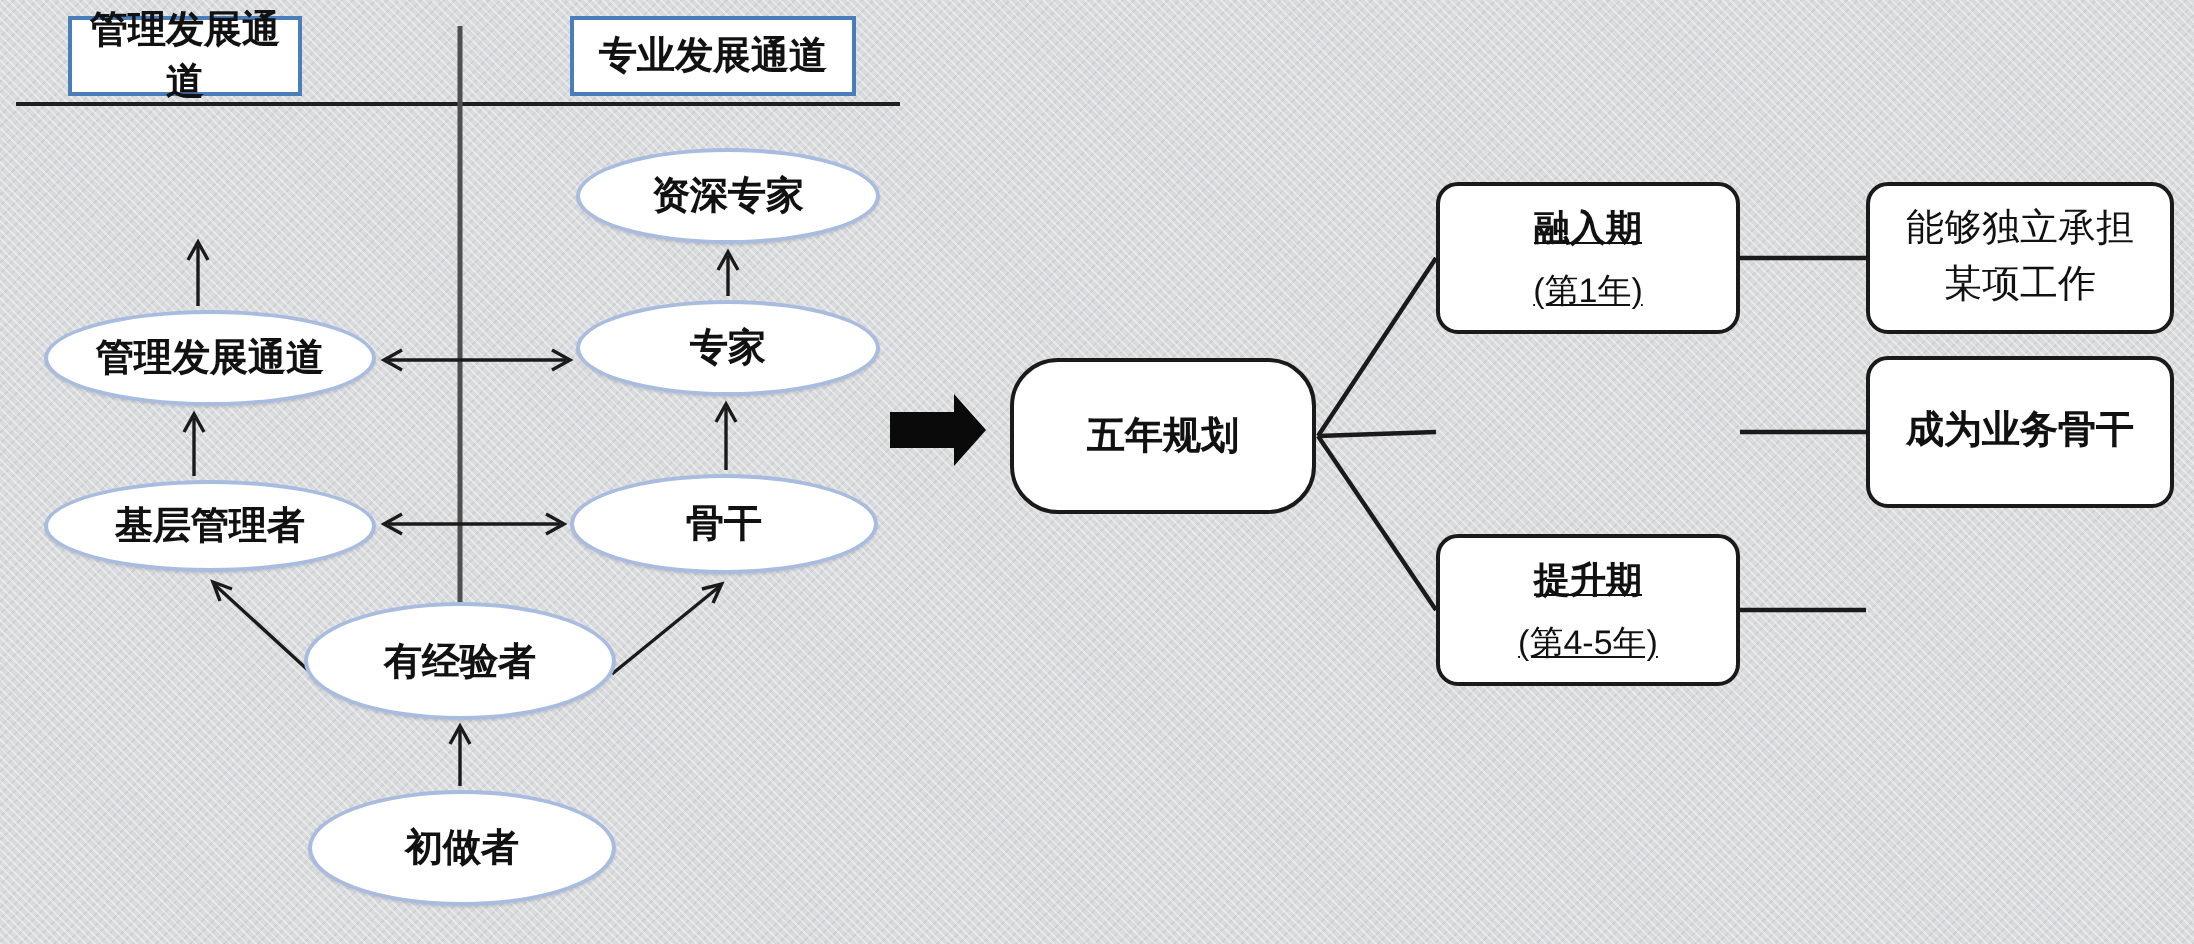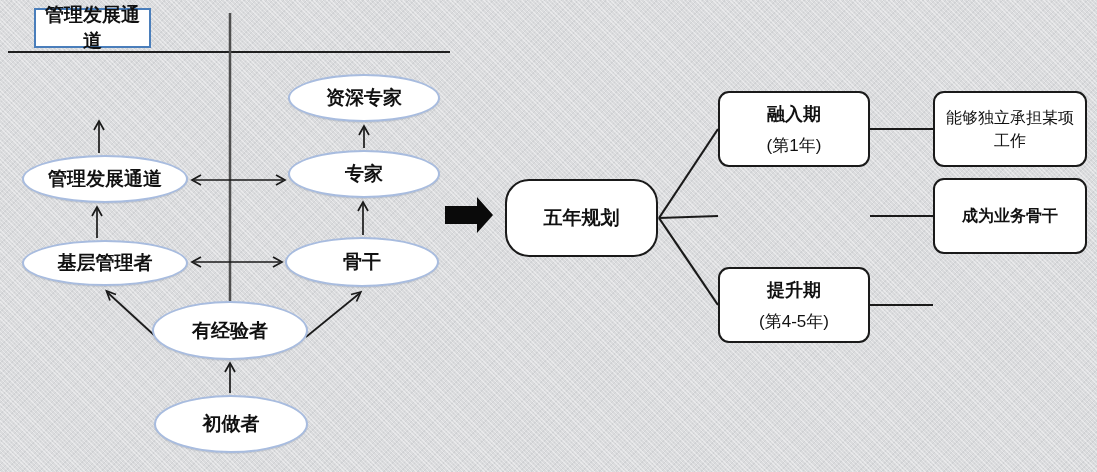--- a/index.html
+++ b/index.html
@@ -16,24 +16,24 @@
     background-image:
       repeating-linear-gradient(45deg, rgba(255,255,255,.40) 0 1px, rgba(255,255,255,0) 1px 3px),
       repeating-linear-gradient(-45deg, rgba(110,116,124,.10) 0 1px, rgba(110,116,124,0) 1px 4px);
   }
   svg.lines{position:absolute;left:0;top:0;z-index:1;}
   .node{position:absolute;z-index:2;box-sizing:border-box;display:flex;align-items:center;justify-content:center;text-align:center;background:#ffffff;}
   .ell{border:2px solid #a8bcdf;border-radius:50%;font-weight:bold;font-size:19px;box-shadow:0 1px 1px rgba(120,130,150,.25);}
   .hdr{border:2px solid #4a7ebb;font-weight:bold;font-size:19px;}
   .rbox{border:2.5px solid #1a1a1a;border-radius:11px;}
   .root{font-weight:bold;font-size:19px;border-radius:24px;}
-  .phase{flex-direction:column;justify-content:space-between;padding:9px 4px 8px;}
+  .phase{flex-direction:column;justify-content:space-between;padding:9px 4px 8px;text-decoration:underline;}
   .phase .pname{font-weight:bold;font-size:18px;}
   .phase .pperiod{font-size:17px;}
-  .goal{font-size:16px;line-height:1.45;padding:4px 10px;}
+  .goal{font-size:19px;line-height:1.45;padding:4px 10px;}
 </style>
 </head>
 <body>
 
 <div class="canvas">
 
   <svg class="lines" width="1097" height="472" viewBox="0 0 1097 472">
 
     <line x1="8" y1="52" x2="450" y2="52" stroke="#1f1f1f" stroke-width="2"></line>
     <line x1="230" y1="13" x2="230" y2="301" stroke="#4f4f4f" stroke-width="2.5"></line>
@@ -87,20 +87,23 @@
       <line x1="870" y1="216" x2="933" y2="216"></line>
       <line x1="870" y1="305" x2="933" y2="305"></line>
     </g>
 
     <path d="M445,206 H477 V197 L493,215 L477,233 V224 H445 Z" fill="#0a0a0a"></path>
   </svg>
 
   <div class="node hdr" style="left:34px;top:8px;width:117px;height:40px;">
     <span>管理发展通道</span>
   </div>
+  <div class="node hdr" style="left:285px;top:8px;width:143px;height:40px;">
+    <span>专业发展通道</span>
+  </div>
 
   <div class="node ell" style="left:22px;top:155px;width:166px;height:48px;">
     <span>管理发展通道</span>
   </div>
   <div class="node ell" style="left:22px;top:240px;width:166px;height:46px;">
     <span>基层管理者</span>
   </div>
 
   <div class="node ell" style="left:288px;top:74px;width:152px;height:48px;">
     <span>资深专家</span>

